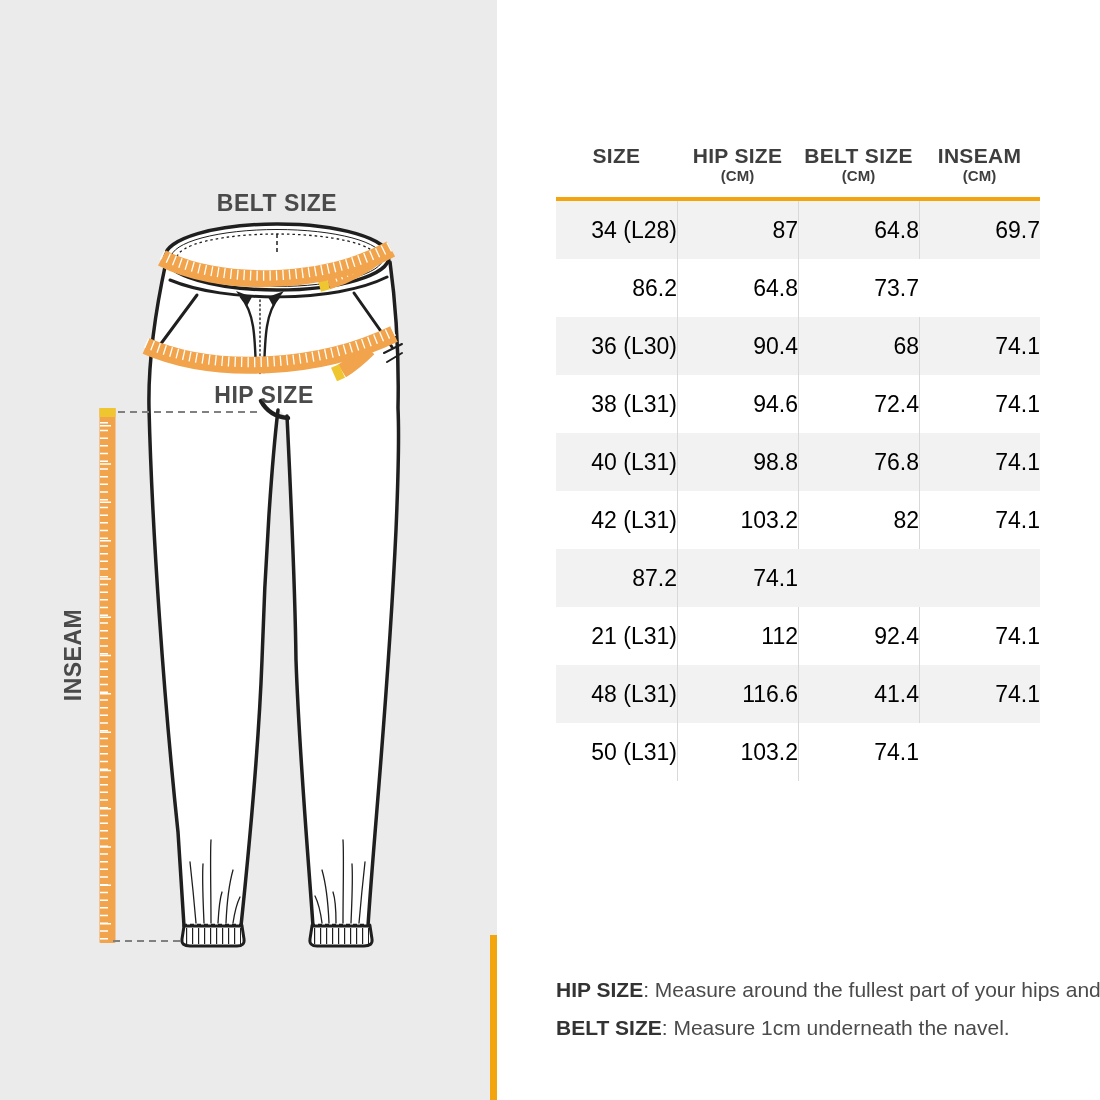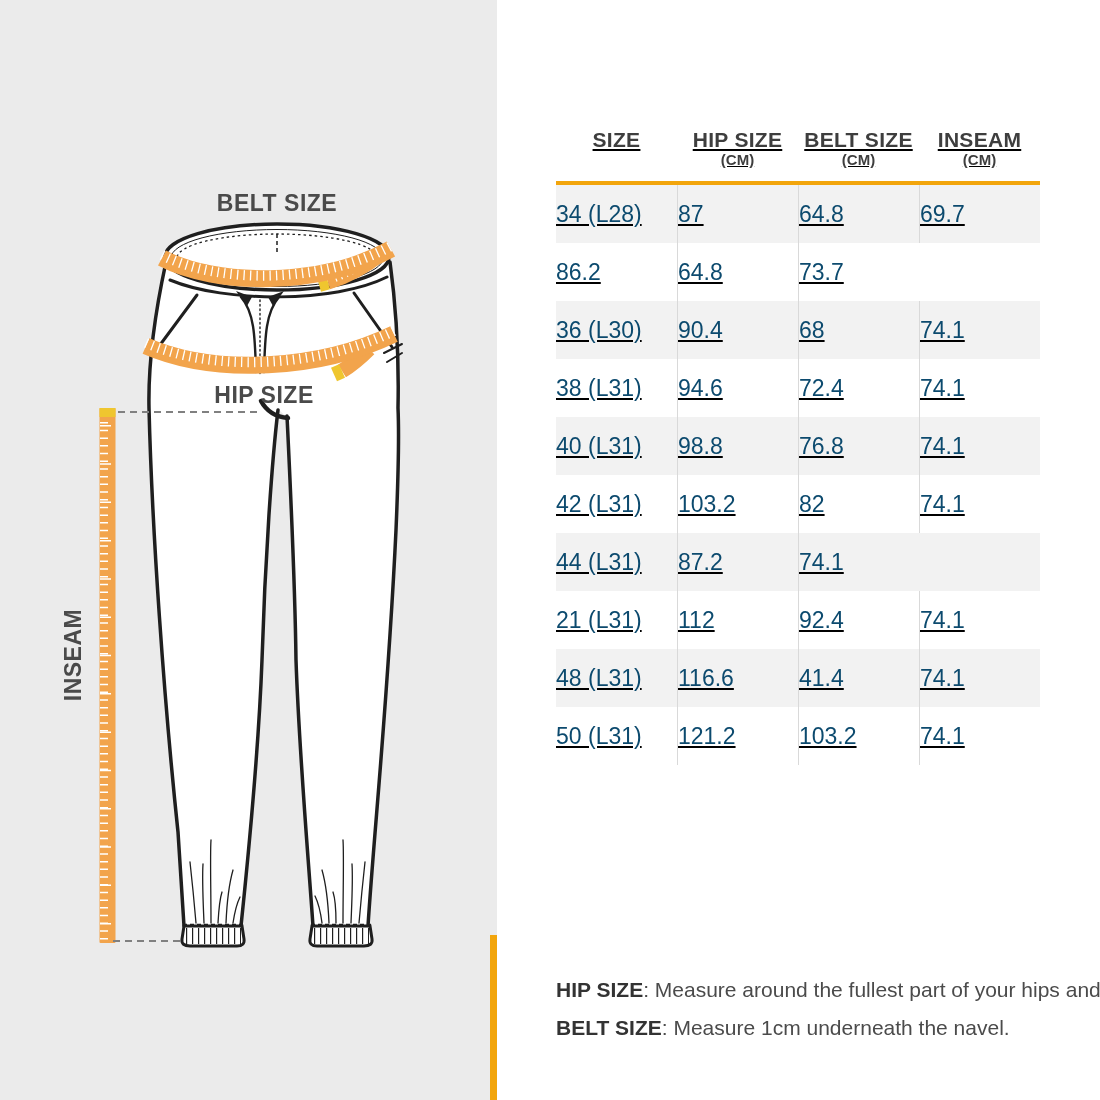--- a/index.html
+++ b/index.html
@@ -17,30 +17,30 @@
     position:absolute;transform:translate(-50%,-50%);
     font-size:23px;font-weight:bold;color:#4A4A4A;letter-spacing:.5px;white-space:nowrap;
   }
   .diag-label.rot{transform:translate(-50%,-50%) rotate(-90deg);}
   
   #accent-bar{
     position:absolute;left:490px;top:935px;width:7px;height:165px;
     background:var(--accent,#F2A50C);
   }
   
-  #size-table{position:absolute;left:556px;top:128px;width:484px;text-decoration:underline;}
+  #size-table{position:absolute;left:556px;top:144px;width:484px;}
   .thead{display:grid;grid-template-columns:repeat(4,1fr);}
   .th{ text-align:center;color:#3E3E3E;}
   .th .lbl{font-size:21px;font-weight:bold;line-height:23px;letter-spacing:.3px;}
   .th .unit{font-size:15px;font-weight:600;line-height:18px;}
   .orange-rule{height:4px;background:var(--accent,#F2A50C);margin-top:12px;}
   .trow{display:grid;grid-template-columns:repeat(4,1fr);height:58px;}
   .trow.odd{background:var(--row-alt,#F2F2F2);}
   .tcell{
-    text-align:left;line-height:58px;font-size:23px;color:#0c4a6e;
+    text-align:right;line-height:58px;font-size:23px;color:#000000;
     border-left:1px solid #D9D9D9;
   }
   .tcell:first-child{border-left:none;}
   
   #notes{position:absolute;left:556px;top:971px;width:510px;color:#4B4B4B;}
   .note-line{font-size:21px;line-height:38px;white-space:nowrap;}
   .note-line b{color:#333;}
 </style>
 </head>
 <body>
@@ -204,39 +204,37 @@
           <div class="tcell">76.8</div>
           <div class="tcell">74.1</div>
         </div>
         <div class="trow even">
           <div class="tcell">42 (L31)</div>
           <div class="tcell">103.2</div>
           <div class="tcell">82</div>
           <div class="tcell">74.1</div>
         </div>
         <div class="trow odd">
-          <div class="tcell">44 (L31)</div>
           <div class="tcell">87.2</div>
           <div class="tcell">74.1</div>
         </div>
         <div class="trow even">
           <div class="tcell">21 (L31)</div>
           <div class="tcell">112</div>
           <div class="tcell">92.4</div>
           <div class="tcell">74.1</div>
         </div>
         <div class="trow odd">
           <div class="tcell">48 (L31)</div>
           <div class="tcell">116.6</div>
           <div class="tcell">41.4</div>
           <div class="tcell">74.1</div>
         </div>
         <div class="trow even">
           <div class="tcell">50 (L31)</div>
-          <div class="tcell">121.2</div>
           <div class="tcell">103.2</div>
           <div class="tcell">74.1</div>
         </div>
       </div>
   </div>
 
   <div id="notes">
     <div class="note-line"><b>HIP SIZE</b><span>: Measure around the fullest part of your hips and rear.</span></div>
     <div class="note-line"><b>BELT SIZE</b><span>: Measure 1cm underneath the navel.</span></div>
   </div>

